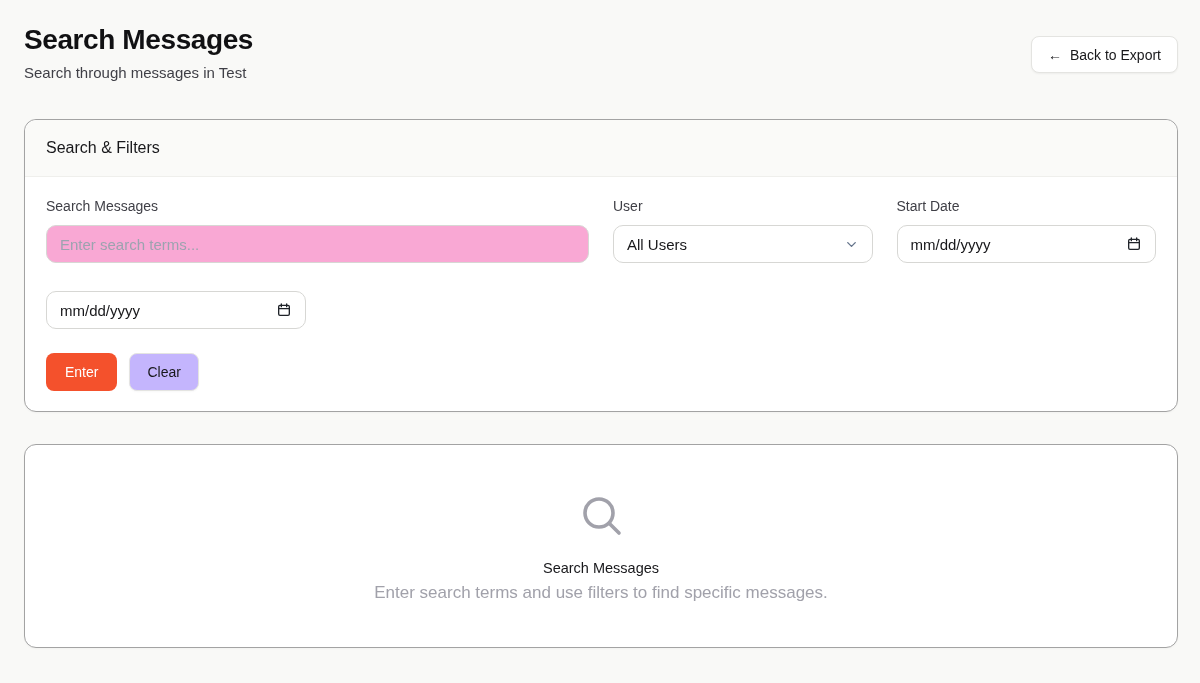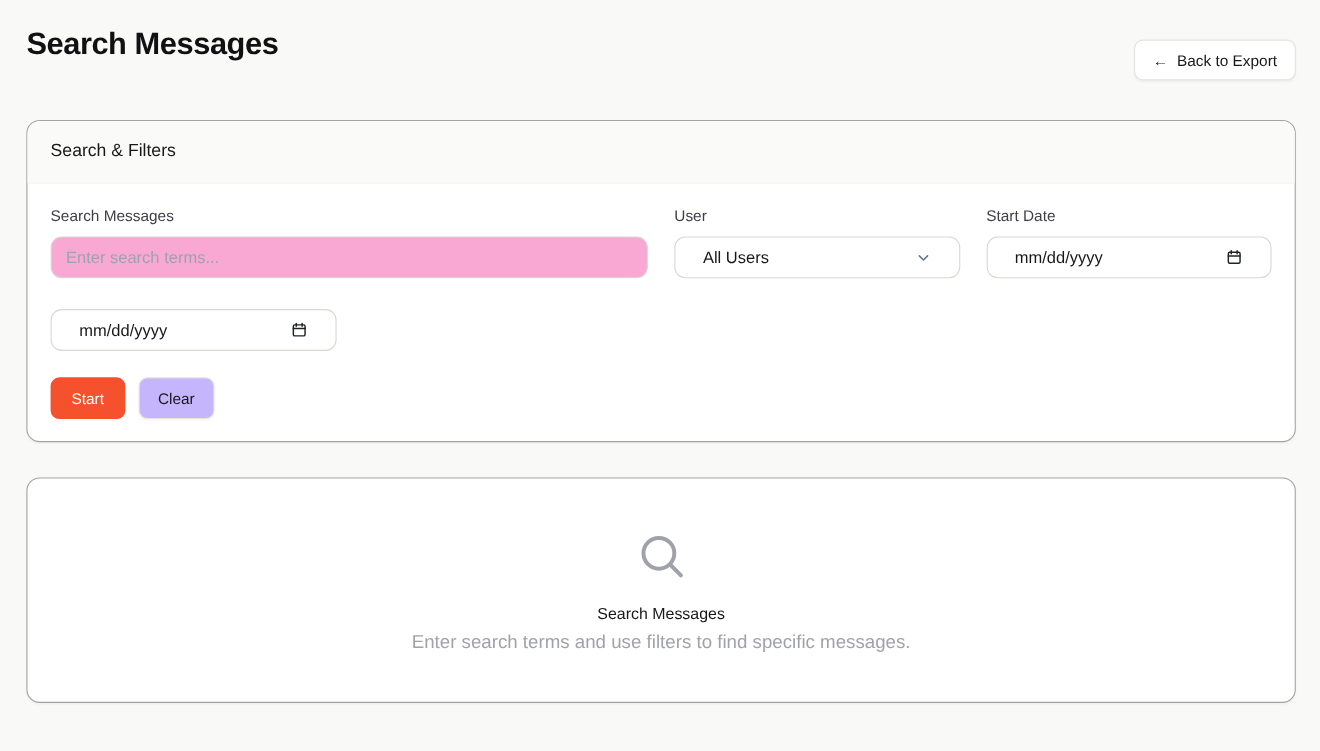--- a/index.html
+++ b/index.html
@@ -97,21 +97,21 @@
     font-family: inherit;
     outline: none;
   }
   .text-input::placeholder { color: #9ca3af; }
   .select-box, .date-box {
     width: 100%;
     height: 38px;
     background: #fff;
     border: 1px solid #d7d7d4;
     border-radius: 10px;
-    padding: 0 25px;
+    padding: 0 13px;
     display: flex;
     align-items: center;
     justify-content: space-between;
     font-size: 15px;
     color: #18181b;
     cursor: pointer;
   }
   .chevron-icon { display: inline-flex; color: #64748b; }
   .calendar-icon { display: inline-flex; color: #1f2329; }
 
@@ -164,20 +164,21 @@
   }
 </style>
 </head>
 <body>
 
 <div class="page">
 
   <div class="header-row">
     <div>
       <h1 class="page-title">Search Messages</h1>
+      <p class="page-subtitle">Search through messages in Test</p>
     </div>
     <button class="back-btn">
       <span class="back-arrow">←</span>
       <span>Back to Export</span>
     </button>
   </div>
 
   <div class="card filters-card">
     <div class="card-header">
       <span>Search &amp; Filters</span>
@@ -228,21 +229,21 @@
                   <line x1="16" y1="3" x2="16" y2="7"></line>
                   <line x1="4" y1="10" x2="20" y2="10"></line>
                 </svg>
             </span>
           </div>
         </div>
 
       </div>
 
       <div class="btn-row">
-        <button class="btn btn-primary" style="background: rgb(244, 81, 44);">Start</button>
+        <button class="btn btn-primary" style="background: rgb(244, 81, 44);">Enter</button>
         <button class="btn btn-secondary">Clear</button>
       </div>
     </div>
   </div>
 
   <div class="card results-card">
     <div class="empty-state">
       <span class="empty-icon">
         <svg width="48" height="48" viewBox="0 0 24 24" fill="none" stroke="currentColor" stroke-width="1.8" stroke-linecap="round" stroke-linejoin="round">
             <circle cx="11" cy="11" r="7"></circle>

